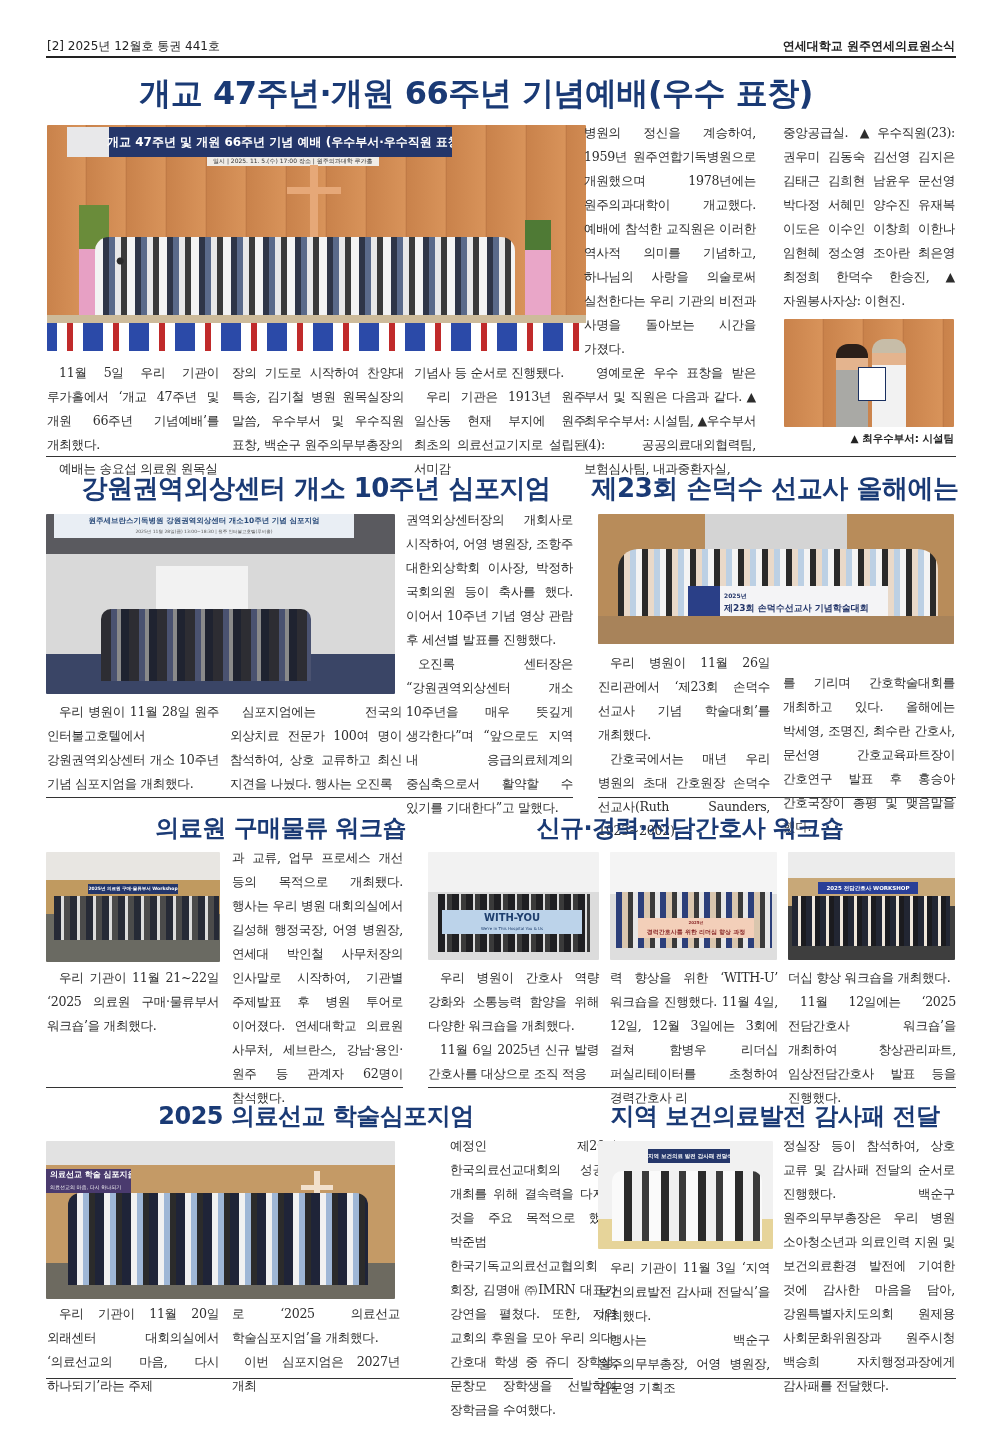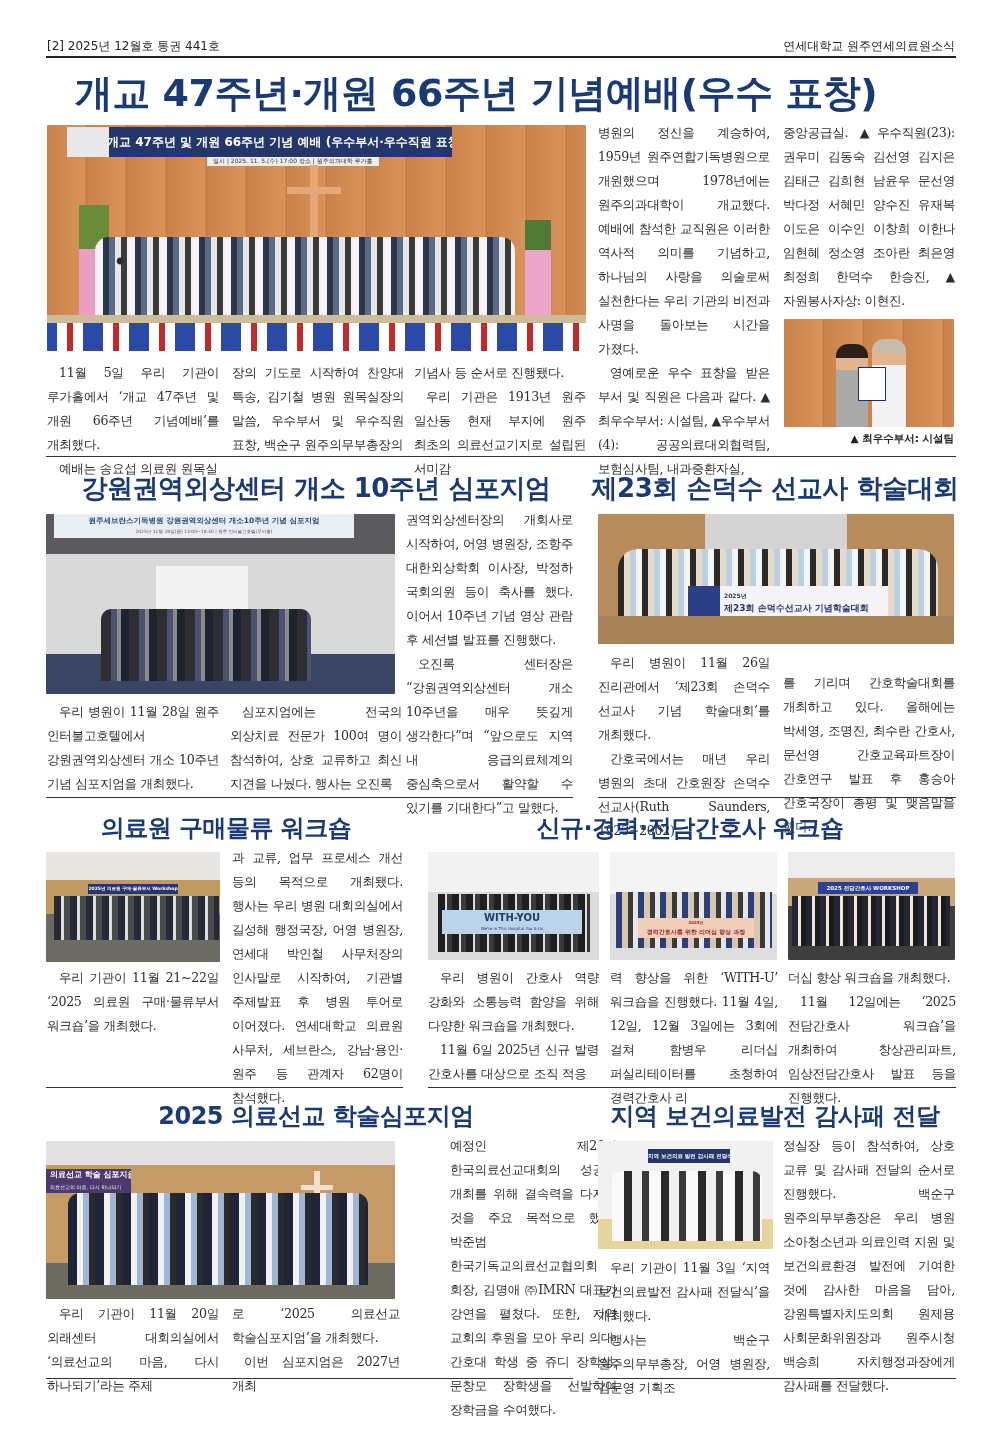--- a/index.html
+++ b/index.html
@@ -1,21 +1,21 @@
 <!DOCTYPE html>
 <html><head>
 <meta charset="utf-8">
 <style>
   * { box-sizing: border-box; margin: 0; padding: 0; }
   html, body { width: 1001px; height: 1436px; background: #ffffff; overflow: hidden; }
   body { position: relative; font-family: "DejaVu Serif", "Liberation Serif", serif; color: #2a2a2a; }
   .abs { position: absolute; }
   .header-left, .header-right { position: absolute; top: 38px; font-family: "DejaVu Sans", "Liberation Sans", sans-serif; font-size: 12px; color: #222; }
   .header-left { left: 47px; }
-  .header-right { right: 46px; }
+  .header-right { right: 46px; font-weight: bold; }
   .header-rule { position: absolute; left: 46px; width: 910px; top: 56px; border-top: 2px solid #222; }
   .title { position: absolute; font-family: "DejaVu Sans", "Liberation Sans", sans-serif; font-weight: bold; color: #1a3a75; white-space: nowrap; text-align: center; letter-spacing: -0.5px; }
   .photo { position: absolute; overflow: hidden; border-radius: 1px; }
   .col { position: absolute; font-size: 12.6px; line-height: 24px; text-align: justify; letter-spacing: -0.3px; white-space: normal; word-break: keep-all; color: #2d2d2d; }
   .col p { text-indent: 0; }
   .col p.ind { text-indent: 12px; }
   .rule { position: absolute; border-top: 1.5px solid #333; }
   .caption { position: absolute; font-family: "DejaVu Sans", "Liberation Sans", sans-serif; font-size: 10.5px; color: #222; font-weight: bold; text-align: right; }
   
   .wall-wood { background: repeating-linear-gradient(90deg, #c9824b 0px, #d8935a 38px, #b87240 40px), #c9824b; }
@@ -25,21 +25,21 @@
       repeating-linear-gradient(90deg, #f3f3f3 0 8px, #2e3547 8px 14px, #5a6a8a 14px 20px, #e8e8e8 20px 26px, #3a3a3a 26px 32px); }
   .floor { position: absolute; left: 0; right: 0; bottom: 0; }
 </style>
 </head>
 <body>
 
 <div class="header-left">[2]  2025년 12월호   통권 441호</div>
 <div class="header-right">연세대학교 원주연세의료원소식</div>
 <div class="header-rule"></div>
 
-<div class="title" style="left:46px; width:860px; top:70px; font-size:38px; line-height:46px;">개교 47주년·개원 66주년 기념예배(우수 표창)</div>
+<div class="title" style="left:46px; width:860px; top:70px; font-size:32px; line-height:46px;">개교 47주년·개원 66주년 기념예배(우수 표창)</div>
 
 <div class="photo wall-wood" style="left:47px; top:125px; width:539px; height:226px;">
   <div class="banner" style="left:20px; top:2px; width:385px; height:30px; font-size:12px; line-height:30px; background:linear-gradient(90deg,#e8e8ea 0 42px,#24366a 42px);">
     <span style="padding-left:40px;">개교 47주년 및 개원 66주년 기념 예배 (우수부서·우수직원 표창)</span>
   </div>
   <div class="abs" style="left:160px; top:32px; font-size:6px; color:#333; font-family:'DejaVu Sans',sans-serif; background:#f0ece6; padding:0 6px;">일시 | 2025. 11. 5.(수) 17:00    장소 | 원주의과대학 루가홀</div>
   <div class="abs" style="left:263px; top:40px; width:8px; height:80px; background:#e6a878;"></div>
   <div class="abs" style="left:240px; top:62px; width:54px; height:7px; background:#e6a878;"></div>
   <div class="abs" style="left:32px; top:80px; width:30px; height:110px; background:linear-gradient(#6a8c3a 0 40%, #e7a0c4 40%);"></div>
   <div class="abs" style="left:478px; top:95px; width:26px; height:100px; background:linear-gradient(#4f7a35 0 30%, #e9a6c8 30%);"></div>
@@ -51,21 +51,21 @@
   <p class="ind">11월 5일 우리 기관이 루가홀에서 ‘개교 47주년 및 개원 66주년 기념예배’를 개최했다.</p>
   <p class="ind">예배는 송요섭 의료원 원목실</p>
 </div>
 <div class="col" style="left:232px; top:361px; width:172px;">
   <p>장의 기도로 시작하여 찬양대 특송, 김기철 병원 원목실장의 말씀, 우수부서 및 우수직원 표창, 백순구 원주의무부총장의</p>
 </div>
 <div class="col" style="left:414px; top:361px; width:172px;">
   <p>기념사 등 순서로 진행됐다.</p>
   <p class="ind">우리 기관은 1913년 원주 일산동 현재 부지에 원주 최초의 의료선교기지로 설립된 서미감</p>
 </div>
-<div class="col" style="left:598px; top:121px; width:172px;">
+<div class="col" style="left:584px; top:121px; width:172px;">
   <p>병원의 정신을 계승하여, 1959년 원주연합기독병원으로 개원했으며 1978년에는 원주의과대학이 개교했다. 예배에 참석한 교직원은 이러한 역사적 의미를 기념하고, 하나님의 사랑을 의술로써 실천한다는 우리 기관의 비전과 사명을 돌아보는 시간을 가졌다.</p>
   <p class="ind">영예로운 우수 표창을 받은 부서 및 직원은 다음과 같다. ▲최우수부서: 시설팀, ▲우수부서(4): 공공의료대외협력팀, 보험심사팀, 내과중환자실,</p>
 </div>
 <div class="col" style="left:783px; top:121px; width:172px;">
   <p>중앙공급실. ▲우수직원(23): 권우미 김동숙 김선영 김지은 김태근 김희현 남윤우 문선영 박다정 서혜민 양수진 유재복 이도은 이수인 이창희 이한나 임현혜 정소영 조아란 최은영 최정희 한덕수 한승진, ▲자원봉사자상: 이현진.</p>
 </div>
 <div class="photo wall-wood" style="left:784px; top:319px; width:170px; height:108px;">
   <div class="abs" style="left:52px; top:25px; width:32px; height:83px; background:linear-gradient(#2b1f19 0 14px,#e4b48e 14px 26px,#a9a9a5 26px); border-radius:12px 12px 0 0;"></div>
   <div class="abs" style="left:88px; top:20px; width:34px; height:88px; background:linear-gradient(#c7bda8 0 14px,#e4b48e 14px 26px,#f2f2f2 26px); border-radius:12px 12px 0 0;"></div>
   <div class="abs" style="left:74px; top:48px; width:28px; height:34px; background:#fff; border:1px solid #1a3060;"></div>
@@ -87,41 +87,41 @@
 </div>
 <div class="col" style="left:230px; top:700px; width:172px;">
   <p class="ind">심포지엄에는 전국의 외상치료 전문가 100여 명이 참석하여, 상호 교류하고 최신 지견을 나눴다. 행사는 오진록</p>
 </div>
 <div class="col" style="left:406px; top:508px; width:167px;">
   <p>권역외상센터장의 개회사로 시작하여, 어영 병원장, 조항주 대한외상학회 이사장, 박정하 국회의원 등이 축사를 했다. 이어서 10주년 기념 영상 관람 후 세션별 발표를 진행했다.</p>
   <p class="ind">오진록 센터장은 “강원권역외상센터 개소 10주년을 매우 뜻깊게 생각한다”며 “앞으로도 지역 내 응급의료체계의 중심축으로서 활약할 수 있기를 기대한다”고 말했다.</p>
 </div>
 <div class="rule" style="left:46px; width:527px; top:797px;"></div>
 
-<div class="title" style="left:590px; width:370px; top:468px; font-size:26px; line-height:40px;">제23회 손덕수 선교사 학술대회</div>
+<div class="title" style="left:590px; width:370px; top:468px; font-size:26px; line-height:40px;">제23회 손덕수 선교사 올해에는</div>
 <div class="photo" style="left:598px; top:514px; width:356px; height:130px; background:linear-gradient(90deg,#b88c5a 0 30%,#d4d4d4 30% 70%,#b88c5a 70%);">
   <div class="crowd" style="left:20px; top:35px; width:320px; height:70px; border-radius:20px 20px 0 0; background:repeating-linear-gradient(90deg,#2a2a2a 0 6px,#e9d9c9 6px 12px,#bcd0e4 12px 18px,#f4f4f4 18px 24px);"></div>
   <div class="banner" style="left:120px; top:72px; width:170px; height:36px; background:#f4f4f6; color:#24366a; font-size:9px; line-height:12px; text-align:left; padding:4px 6px;">
     <div style="font-size:6px;">2025년</div>
     <div>제23회 손덕수선교사 기념학술대회</div>
     <div style="font-size:5px; font-weight:normal; color:#555;">2025. 11. 26.(수) 13:30~17:00</div>
   </div>
   <div class="abs" style="left:90px; top:72px; width:32px; height:36px; background:#2a3f87;"></div>
   <div class="floor" style="height:28px; background:#a8835a;"></div>
 </div>
 <div class="col" style="left:598px; top:651px; width:172px;">
   <p class="ind">우리 병원이 11월 26일 진리관에서 ‘제23회 손덕수 선교사 기념 학술대회’를 개최했다.</p>
   <p class="ind">간호국에서는 매년 우리 병원의 초대 간호원장 손덕수 선교사(Ruth Saunders, 1923~2002)</p>
 </div>
 <div class="col" style="left:783px; top:651px; width:172px;margin-top:20px;">
   <p>를 기리며 간호학술대회를 개최하고 있다. 올해에는 박세영, 조명진, 최수란 간호사, 문선영 간호교육파트장이 간호연구 발표 후 홍승아 간호국장이 총평 및 맺음말을 했다.</p>
 </div>
 <div class="rule" style="left:598px; width:358px; top:797px;"></div>
 
-<div class="title" style="left:46px; width:360px; top:810px; font-size:24px; line-height:36px;">의료원 구매물류 워크숍</div>
+<div class="title" style="left:46px; width:360px; top:810px; font-size:24px; line-height:36px;text-align:right;">의료원 구매물류 워크숍</div>
 <div class="photo" style="left:46px; top:852px; width:174px; height:110px; background:linear-gradient(#e8e6e2 0 28px,#c09a60 28px 62px,#6a6a62 62px);">
   <div class="banner" style="left:42px; top:32px; width:90px; height:10px; font-size:4.5px; line-height:10px;">2025년 의료원 구매·물류부서 Workshop</div>
   <div class="crowd" style="left:8px; top:44px; width:165px; height:44px; background:repeating-linear-gradient(90deg,#262a36 0 7px,#dcdcdc 7px 10px,#4b4b4b 10px 16px);"></div>
 </div>
 <div class="col" style="left:47px; top:966px; width:172px;">
   <p class="ind">우리 기관이 11월 21~22일 ‘2025 의료원 구매·물류부서 워크숍’을 개최했다.</p>
 </div>
 <div class="col" style="left:232px; top:846px; width:171px;">
   <p>과 교류, 업무 프로세스 개선 등의 목적으로 개최됐다. 행사는 우리 병원 대회의실에서 길성해 행정국장, 어영 병원장, 연세대 박인철 사무처장의 인사말로 시작하여, 기관별 주제발표 후 병원 투어로 이어졌다. 연세대학교 의료원 사무처, 세브란스, 강남·용인·원주 등 관계자 62명이 참석했다.</p>
 </div>

